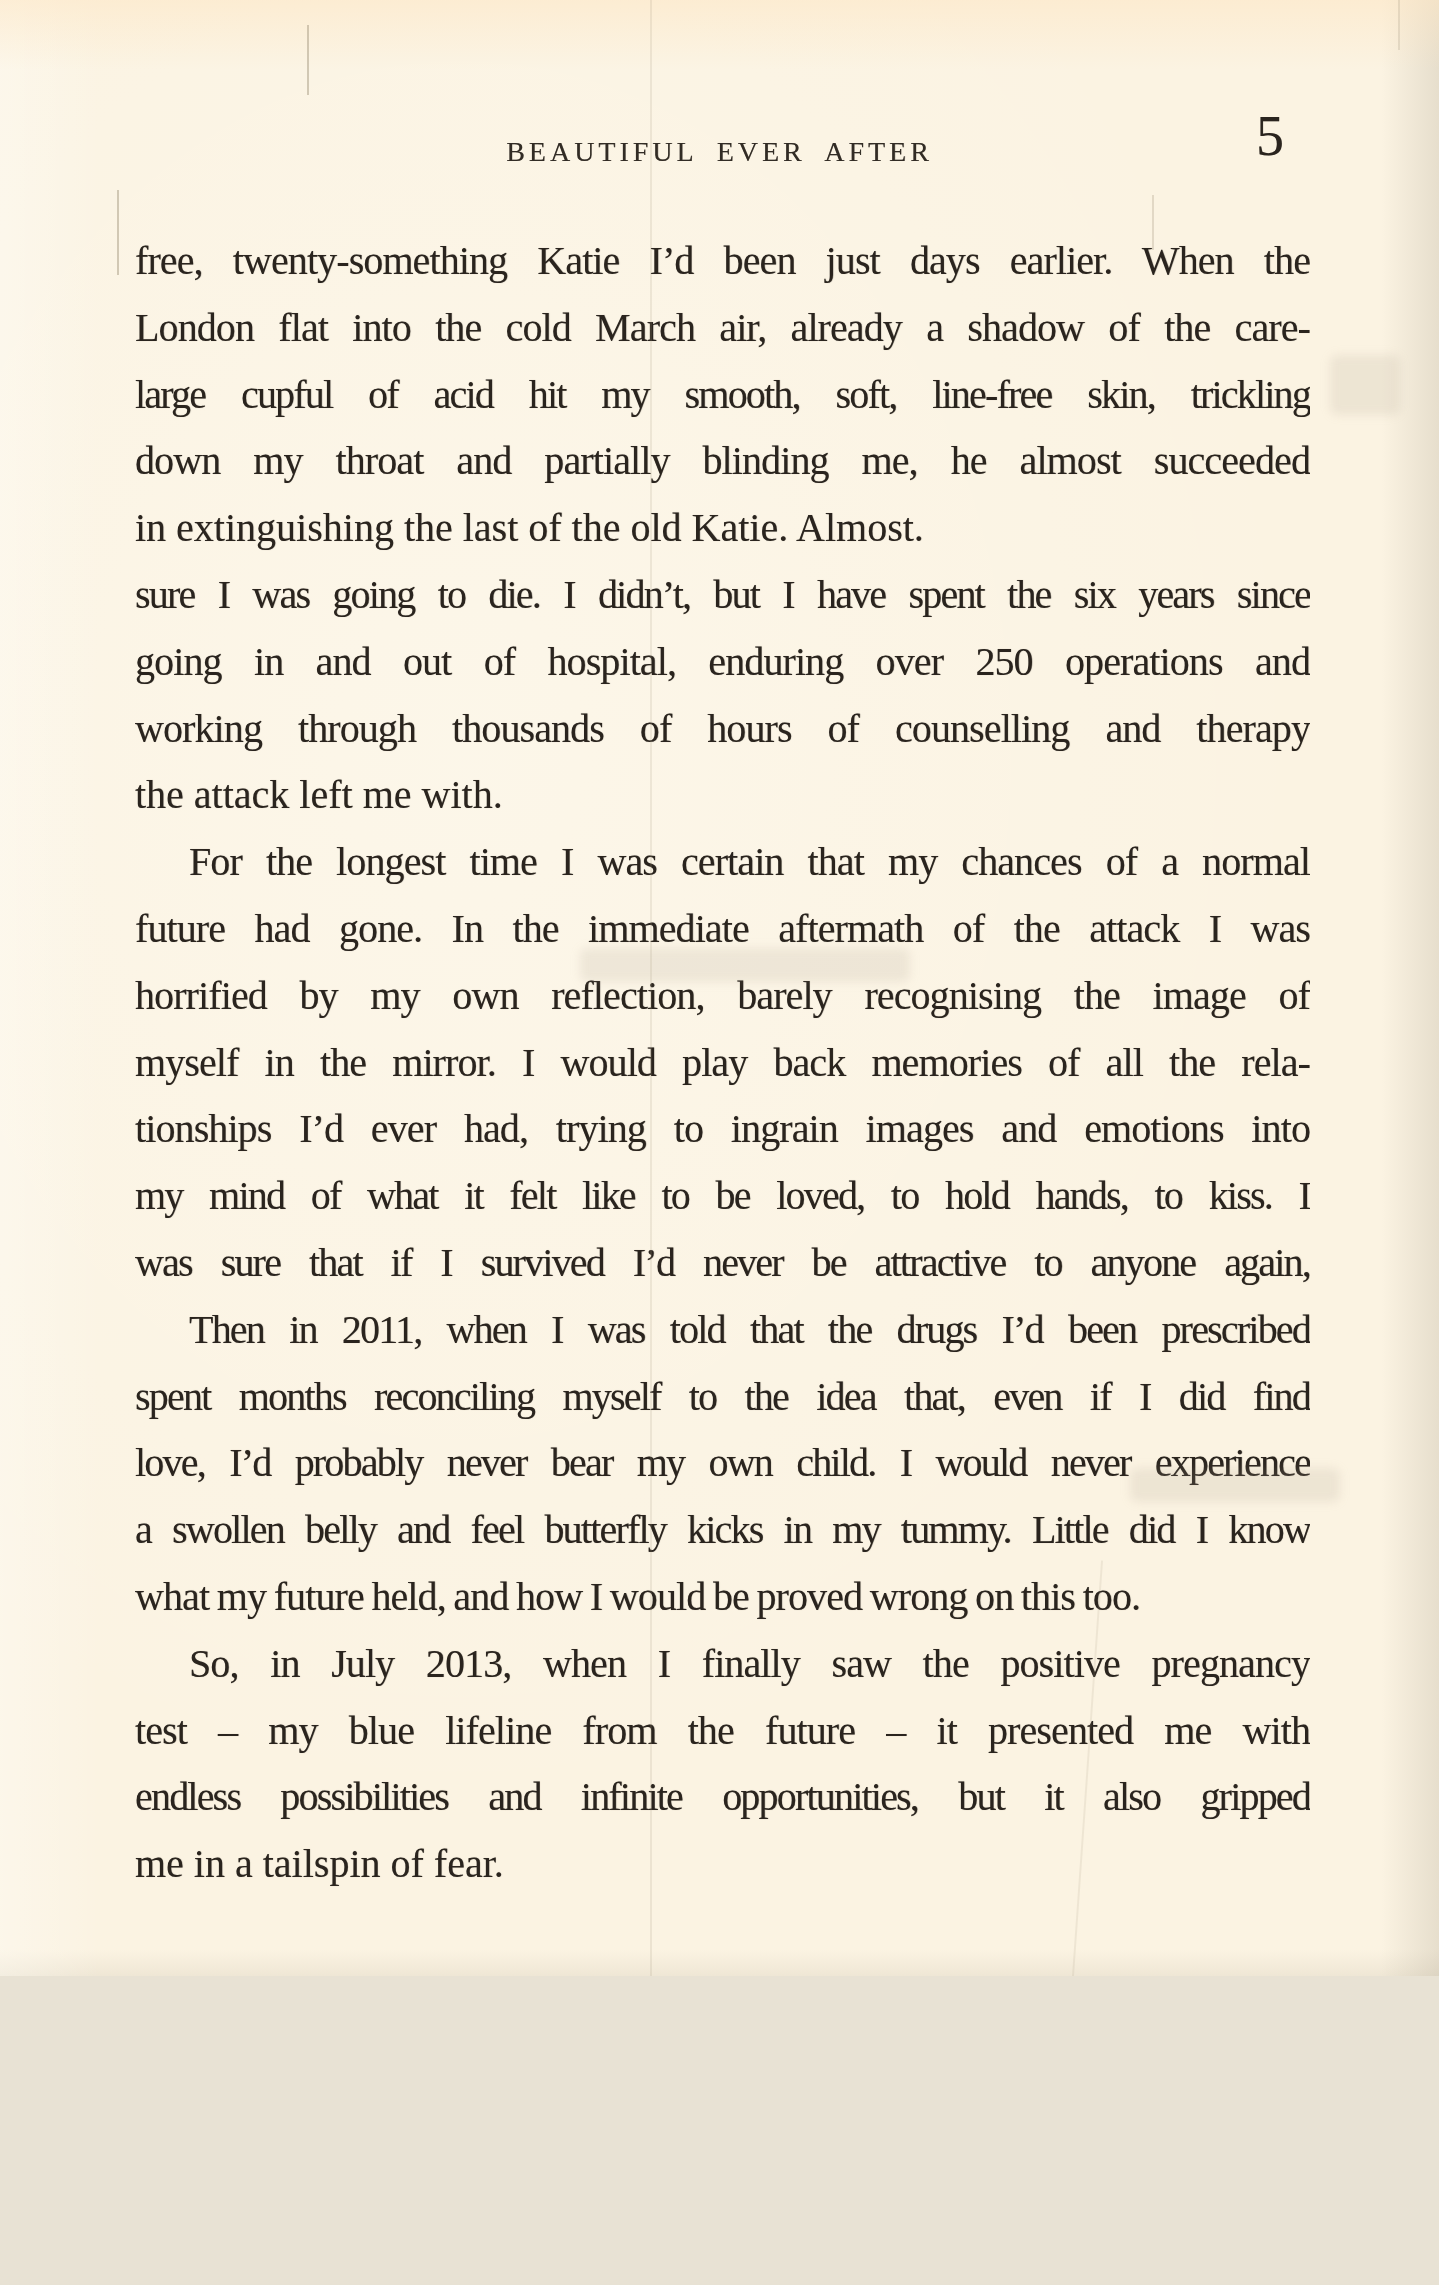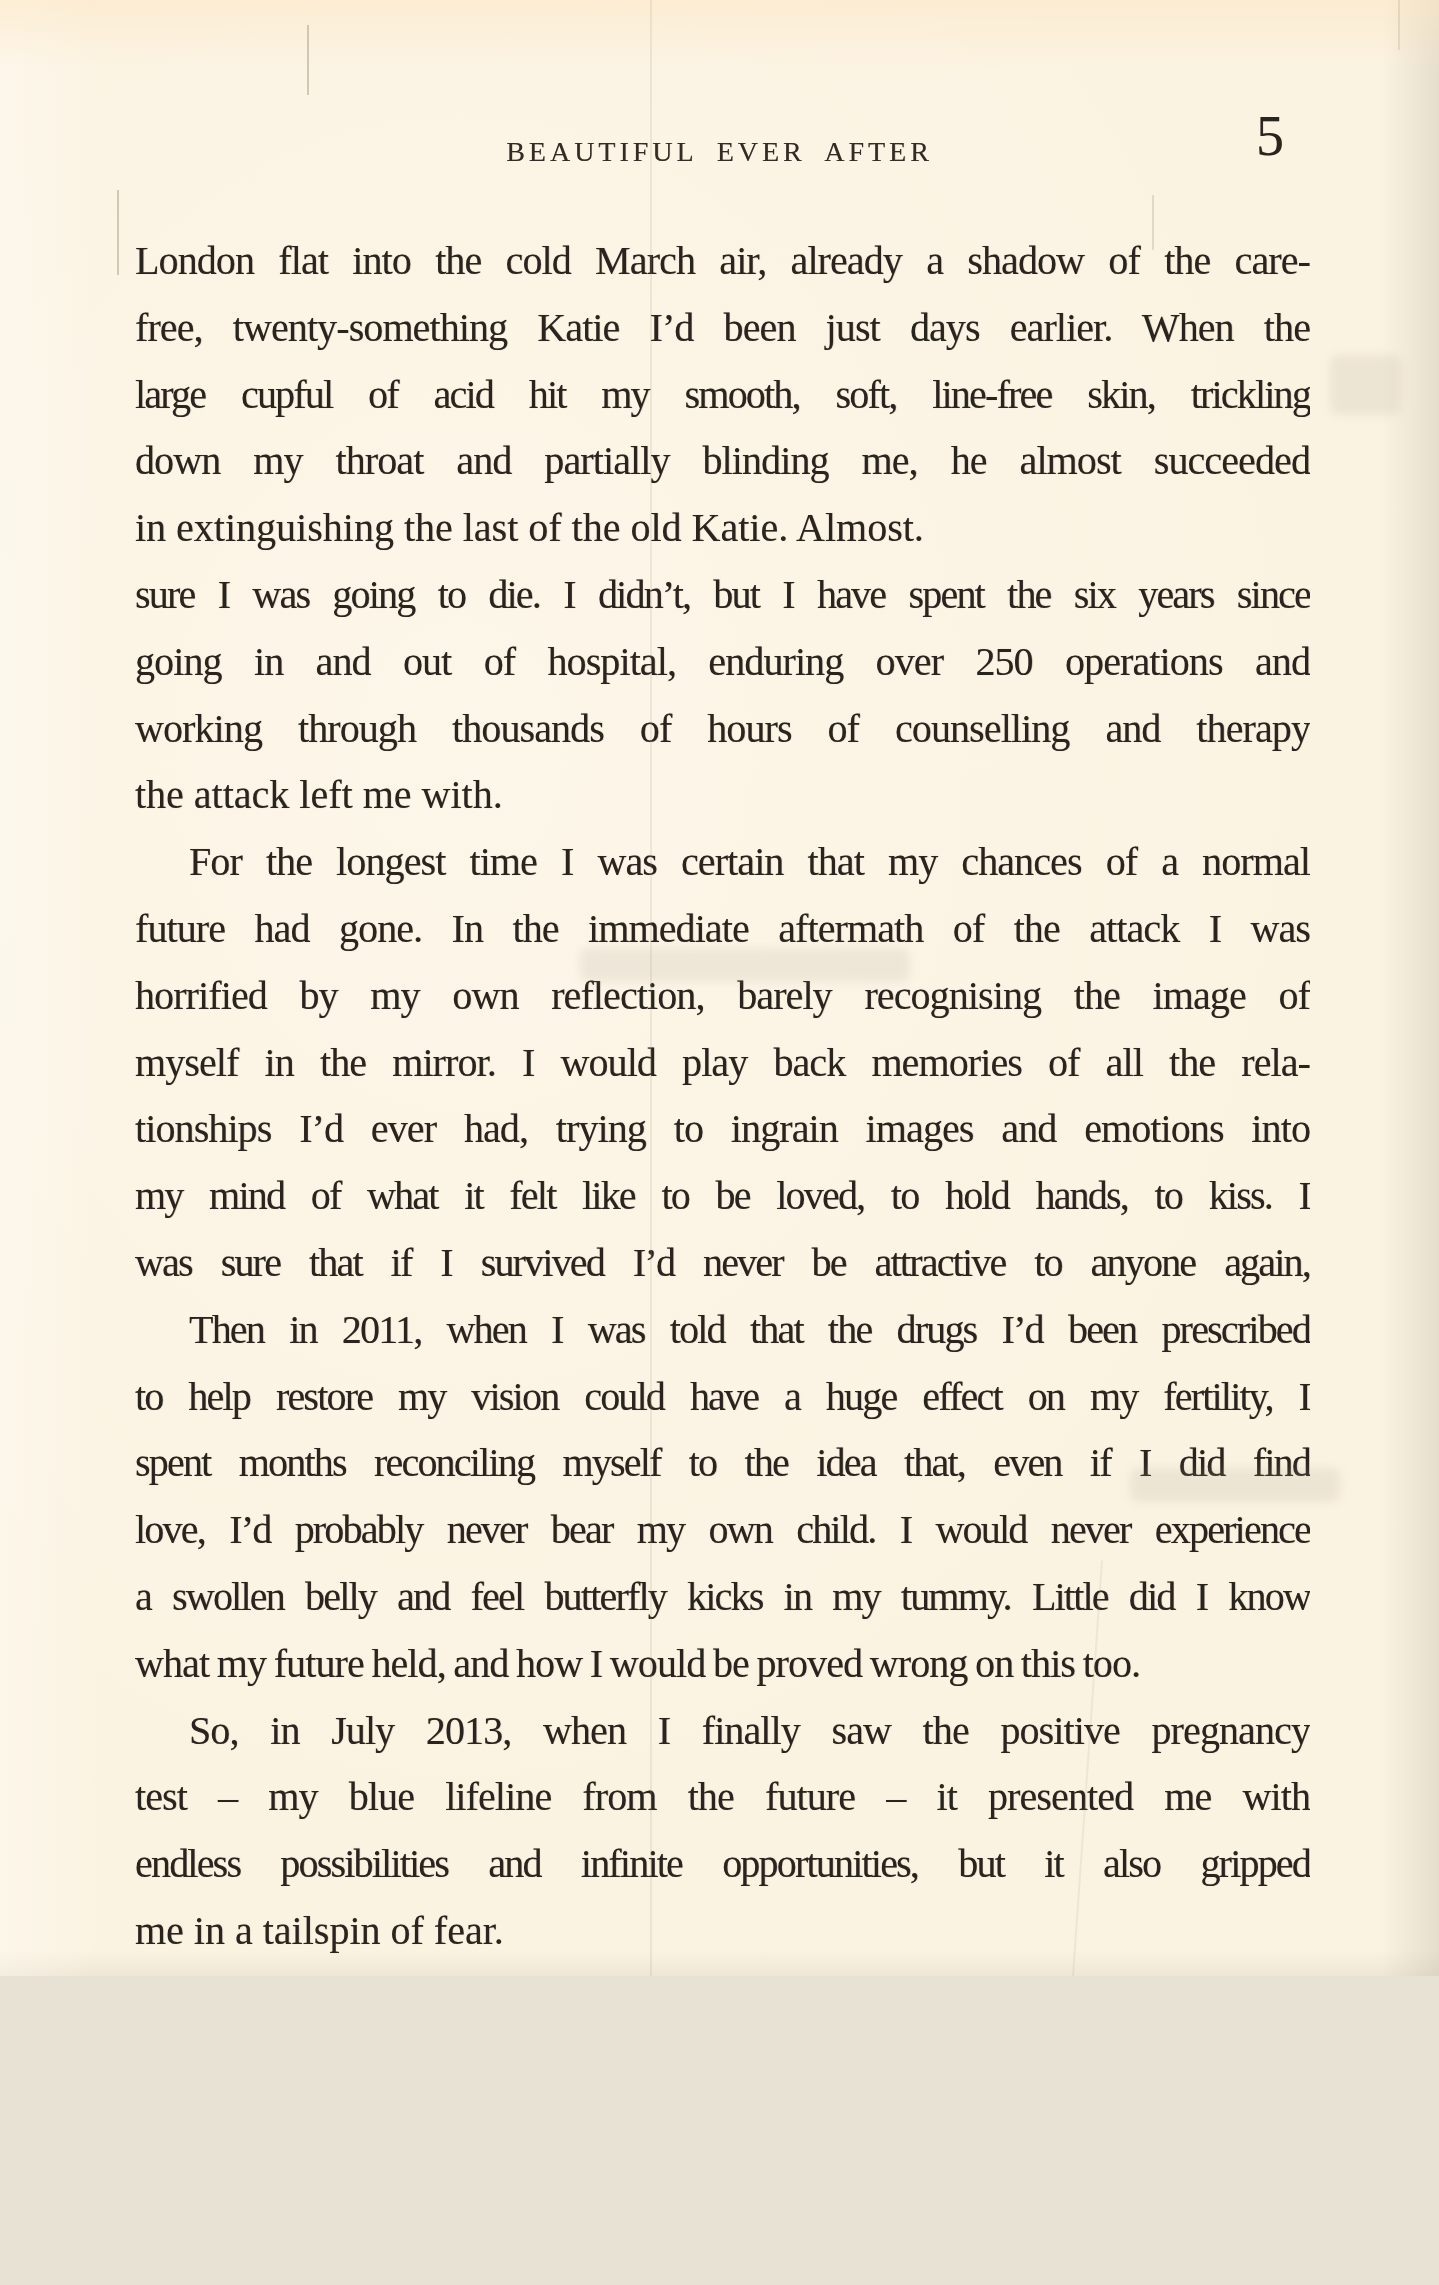--- a/index.html
+++ b/index.html
@@ -77,22 +77,22 @@
 <body>
 
 <div class="page">
 
   <div class="running-head">BEAUTIFUL EVER AFTER</div>
 
   <div class="page-number">5</div>
 
   <div class="body-text">
       <div class="para">
+        <div class="line tight">free, twenty-something Katie I’d been just days earlier. When the</div>
         <div class="line tight">London flat into the cold March air, already a shadow of the care-</div>
-        <div class="line tight">free, twenty-something Katie I’d been just days earlier. When the</div>
         <div class="line xtight">large cupful of acid hit my smooth, soft, line-free skin, trickling</div>
         <div class="line tight">down my throat and partially blinding me, he almost succeeded</div>
         <div class="line last">in extinguishing the last of the old Katie. Almost.</div>
       </div>
       <div class="para">
         <div class="line xtight">sure I was going to die. I didn’t, but I have spent the six years since</div>
         <div class="line tight">going in and out of hospital, enduring over 250 operations and</div>
         <div class="line tight">working through thousands of hours of counselling and therapy</div>
         <div class="line last">the attack left me with.</div>
       </div>
@@ -100,21 +100,20 @@
         <div class="line indent tight">For the longest time I was certain that my chances of a normal</div>
         <div class="line tight">future had gone. In the immediate aftermath of the attack I was</div>
         <div class="line tight">horrified by my own reflection, barely recognising the image of</div>
         <div class="line tight">myself in the mirror. I would play back memories of all the rela-</div>
         <div class="line tight">tionships I’d ever had, trying to ingrain images and emotions into</div>
         <div class="line xtight">my mind of what it felt like to be loved, to hold hands, to kiss. I</div>
         <div class="line xtight">was sure that if I survived I’d never be attractive to anyone again,</div>
       </div>
       <div class="para">
         <div class="line indent xtight">Then in 2011, when I was told that the drugs I’d been prescribed</div>
-        <div class="line xtight">to help restore my vision could have a huge effect on my fertility, I</div>
         <div class="line xtight">spent months reconciling myself to the idea that, even if I did find</div>
         <div class="line xtight">love, I’d probably never bear my own child. I would never experience</div>
         <div class="line xtight">a swollen belly and feel butterfly kicks in my tummy. Little did I know</div>
         <div class="line last tight">what my future held, and how I would be proved wrong on this too.</div>
       </div>
       <div class="para">
         <div class="line indent tight">So, in July 2013, when I finally saw the positive pregnancy</div>
         <div class="line tight">test – my blue lifeline from the future – it presented me with</div>
         <div class="line xtight">endless possibilities and infinite opportunities, but it also gripped</div>
         <div class="line last">me in a tailspin of fear.</div>

